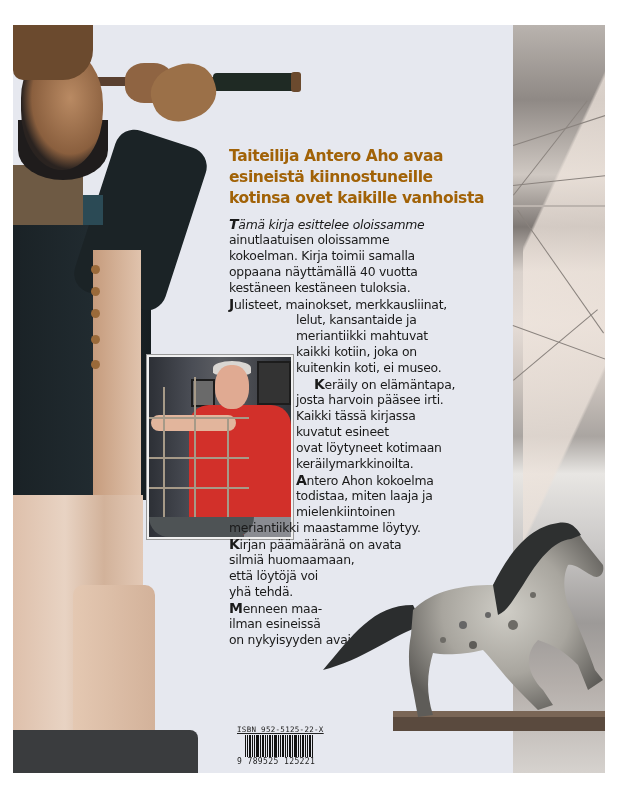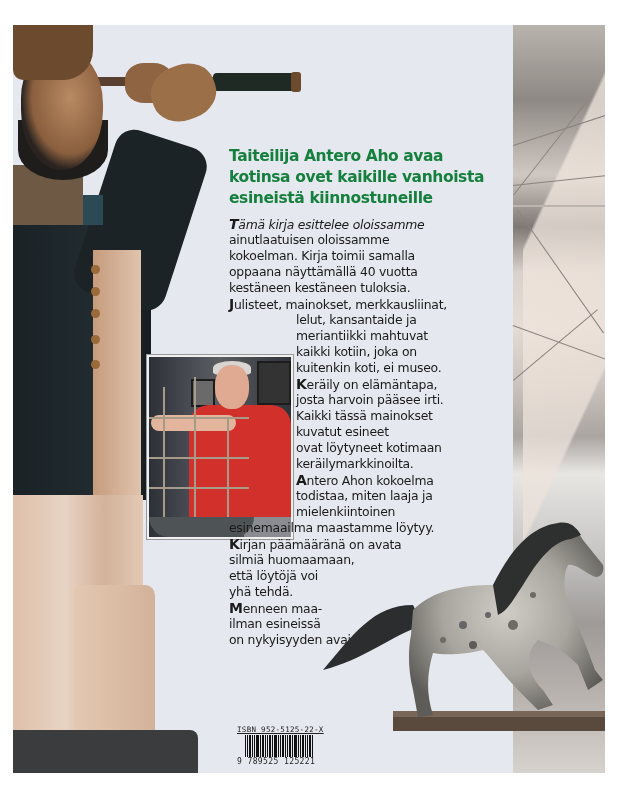--- a/index.html
+++ b/index.html
@@ -23,21 +23,21 @@
   .pants{position:absolute;left:0;top:470px;width:130px;height:240px;background:linear-gradient(90deg,#dec0ab 0%,#e8d3c3 40%,#d2b29a 70%,#e3c9b6 100%);}
   .legR{position:absolute;left:60px;top:560px;width:82px;height:175px;background:linear-gradient(90deg,#e4c8b2,#d3b29a);border-radius:10px;}
   .base{position:absolute;left:0;top:705px;width:185px;height:48px;background:#3a3c3e;border-radius:0 8px 0 0;}
   .hand1{position:absolute;left:112px;top:38px;width:48px;height:40px;background:#8f6442;border-radius:40%;}
   .hand2{position:absolute;left:138px;top:40px;width:65px;height:55px;background:#9b7048;border-radius:45%;transform:rotate(-20deg);}
   .scope{position:absolute;left:78px;top:48px;width:212px;height:18px;}
   .scope .thin{position:absolute;left:0;top:4px;width:140px;height:9px;background:#5a4030;}
   .scope .thick{position:absolute;left:122px;top:0;width:88px;height:18px;background:#1f2a24;border-radius:4px;}
   .scope .cap{position:absolute;left:200px;top:-1px;width:10px;height:20px;background:#6b4a2e;border-radius:3px;}
   
-  .headline{position:absolute;left:216px;top:121px;width:290px;color:#15803d;font-family:"DejaVu Sans",sans-serif;font-weight:bold;font-size:15.5px;line-height:21px;letter-spacing:-0.4px;}
+  .headline{position:absolute;left:216px;top:121px;width:290px;color:#a16207;font-family:"DejaVu Sans",sans-serif;font-weight:bold;font-size:15.5px;line-height:21px;letter-spacing:-0.4px;}
   .body{position:absolute;left:0;top:0;font-family:"DejaVu Sans",sans-serif;font-size:12.4px;color:#1a1a1a;letter-spacing:-0.25px;}
   .line{position:absolute;white-space:nowrap;}
   .cap{font-weight:bold;font-size:14px;}
   
   .inset{position:absolute;left:134px;top:330px;width:142px;height:180px;border:2px solid #f0f0f0;box-shadow:0 0 0 1px #999;background:#3a3a3e;overflow:hidden;}
   .inset .wall{position:absolute;inset:0;background:linear-gradient(90deg,#2d3036 0%,#4a4d55 30%,#5b5d62 50%,#2f3238 100%);}
   .inset .frame{position:absolute;border:2px solid #1c1c1c;background:#6a6a6a;}
   .inset .face{position:absolute;left:66px;top:8px;width:34px;height:44px;background:#e0aa92;border-radius:45%;}
   .inset .hair{position:absolute;left:64px;top:4px;width:38px;height:14px;background:#d9d6d2;border-radius:50% 50% 20% 20%;}
   .inset .shirt{position:absolute;left:40px;top:48px;width:102px;height:130px;background:#d2302a;border-radius:20px 20px 0 0;}
@@ -91,22 +91,22 @@
     <div class="btn" style="top:284px"></div>
     <div class="btn" style="top:310px"></div>
     <div class="btn" style="top:335px"></div>
     <div class="pants"></div>
     <div class="legR"></div>
     <div class="base"></div>
   </div>
 
   <div class="headline">
     <div>Taiteilija Antero Aho avaa</div>
+    <div>esineistä kiinnostuneille</div>
     <div>kotinsa ovet kaikille vanhoista</div>
-    <div>esineistä kiinnostuneille</div>
   </div>
 
   <div class="inset">
     <div class="wall"></div>
     <div class="frame" style="left:42px;top:22px;width:20px;height:24px;"></div>
     <div class="frame" style="left:40px;top:95px;width:18px;height:30px;"></div>
     <div class="frame" style="left:40px;top:135px;width:18px;height:20px;"></div>
     <div class="frame" style="left:108px;top:4px;width:30px;height:40px;background:#333;"></div>
     <div class="shirt"></div>
     <div class="pants"></div>
@@ -128,30 +128,30 @@
       <div class="line body" style="left: 216px; top: 191px; font-style: italic;"><span class="cap">T</span><span>ämä kirja esittelee oloissamme</span></div>
       <div class="line body" style="left: 216px; top: 207px;"><span>ainutlaatuisen oloissamme</span></div>
       <div class="line body" style="left: 216px; top: 223px;"><span>kokoelman. Kirja toimii samalla</span></div>
       <div class="line body" style="left: 216px; top: 239px;"><span>oppaana näyttämällä 40 vuotta</span></div>
       <div class="line body" style="left: 216px; top: 255px;"><span>kestäneen kestäneen tuloksia.</span></div>
       <div class="line body" style="left: 216px; top: 271px;"><span class="cap">J</span><span>ulisteet, mainokset, merkkausliinat,</span></div>
       <div class="line body" style="left: 283px; top: 287px;"><span>lelut, kansantaide ja</span></div>
       <div class="line body" style="left: 283px; top: 303px;"><span>meriantiikki mahtuvat</span></div>
       <div class="line body" style="left: 283px; top: 319px;"><span>kaikki kotiin, joka on</span></div>
       <div class="line body" style="left: 283px; top: 335px;"><span>kuitenkin koti, ei museo.</span></div>
-      <div class="line body" style="left: 283px; top: 351px;"><span class="cap">K</span><span>eräily on elämäntapa,</span></div>
+      <div class="line body" style="left: 301px; top: 351px;"><span class="cap">K</span><span>eräily on elämäntapa,</span></div>
       <div class="line body" style="left: 283px; top: 367px;"><span>josta harvoin pääsee irti.</span></div>
-      <div class="line body" style="left: 283px; top: 383px;"><span>Kaikki tässä mainokset</span></div>
+      <div class="line body" style="left: 283px; top: 383px;"><span>Kaikki tässä kirjassa</span></div>
       <div class="line body" style="left: 283px; top: 399px;"><span>kuvatut esineet</span></div>
       <div class="line body" style="left: 283px; top: 415px;"><span>ovat löytyneet kotimaan</span></div>
       <div class="line body" style="left: 283px; top: 431px;"><span>keräilymarkkinoilta.</span></div>
       <div class="line body" style="left: 283px; top: 447px;"><span class="cap">A</span><span>ntero Ahon kokoelma</span></div>
       <div class="line body" style="left: 283px; top: 463px;"><span>todistaa, miten laaja ja</span></div>
       <div class="line body" style="left: 283px; top: 479px;"><span>mielenkiintoinen</span></div>
-      <div class="line body" style="left: 216px; top: 495px;"><span>esinemaailma maastamme löytyy.</span></div>
+      <div class="line body" style="left: 216px; top: 495px;"><span>meriantiikki maastamme löytyy.</span></div>
       <div class="line body" style="left: 216px; top: 511px;"><span class="cap">K</span><span>irjan päämääränä on avata</span></div>
       <div class="line body" style="left: 216px; top: 527px;"><span>silmiä huomaamaan,</span></div>
       <div class="line body" style="left: 216px; top: 543px;"><span>että löytöjä voi</span></div>
       <div class="line body" style="left: 216px; top: 559px;"><span>yhä tehdä.</span></div>
       <div class="line body" style="left: 216px; top: 575px;"><span class="cap">M</span><span>enneen maa-</span></div>
       <div class="line body" style="left: 216px; top: 591px;"><span>ilman esineissä</span></div>
       <div class="line body" style="left: 216px; top: 607px;"><span>on nykyisyyden avain.</span></div>
     </div>
 
   <svg class="horse" viewBox="0 0 300 280">

